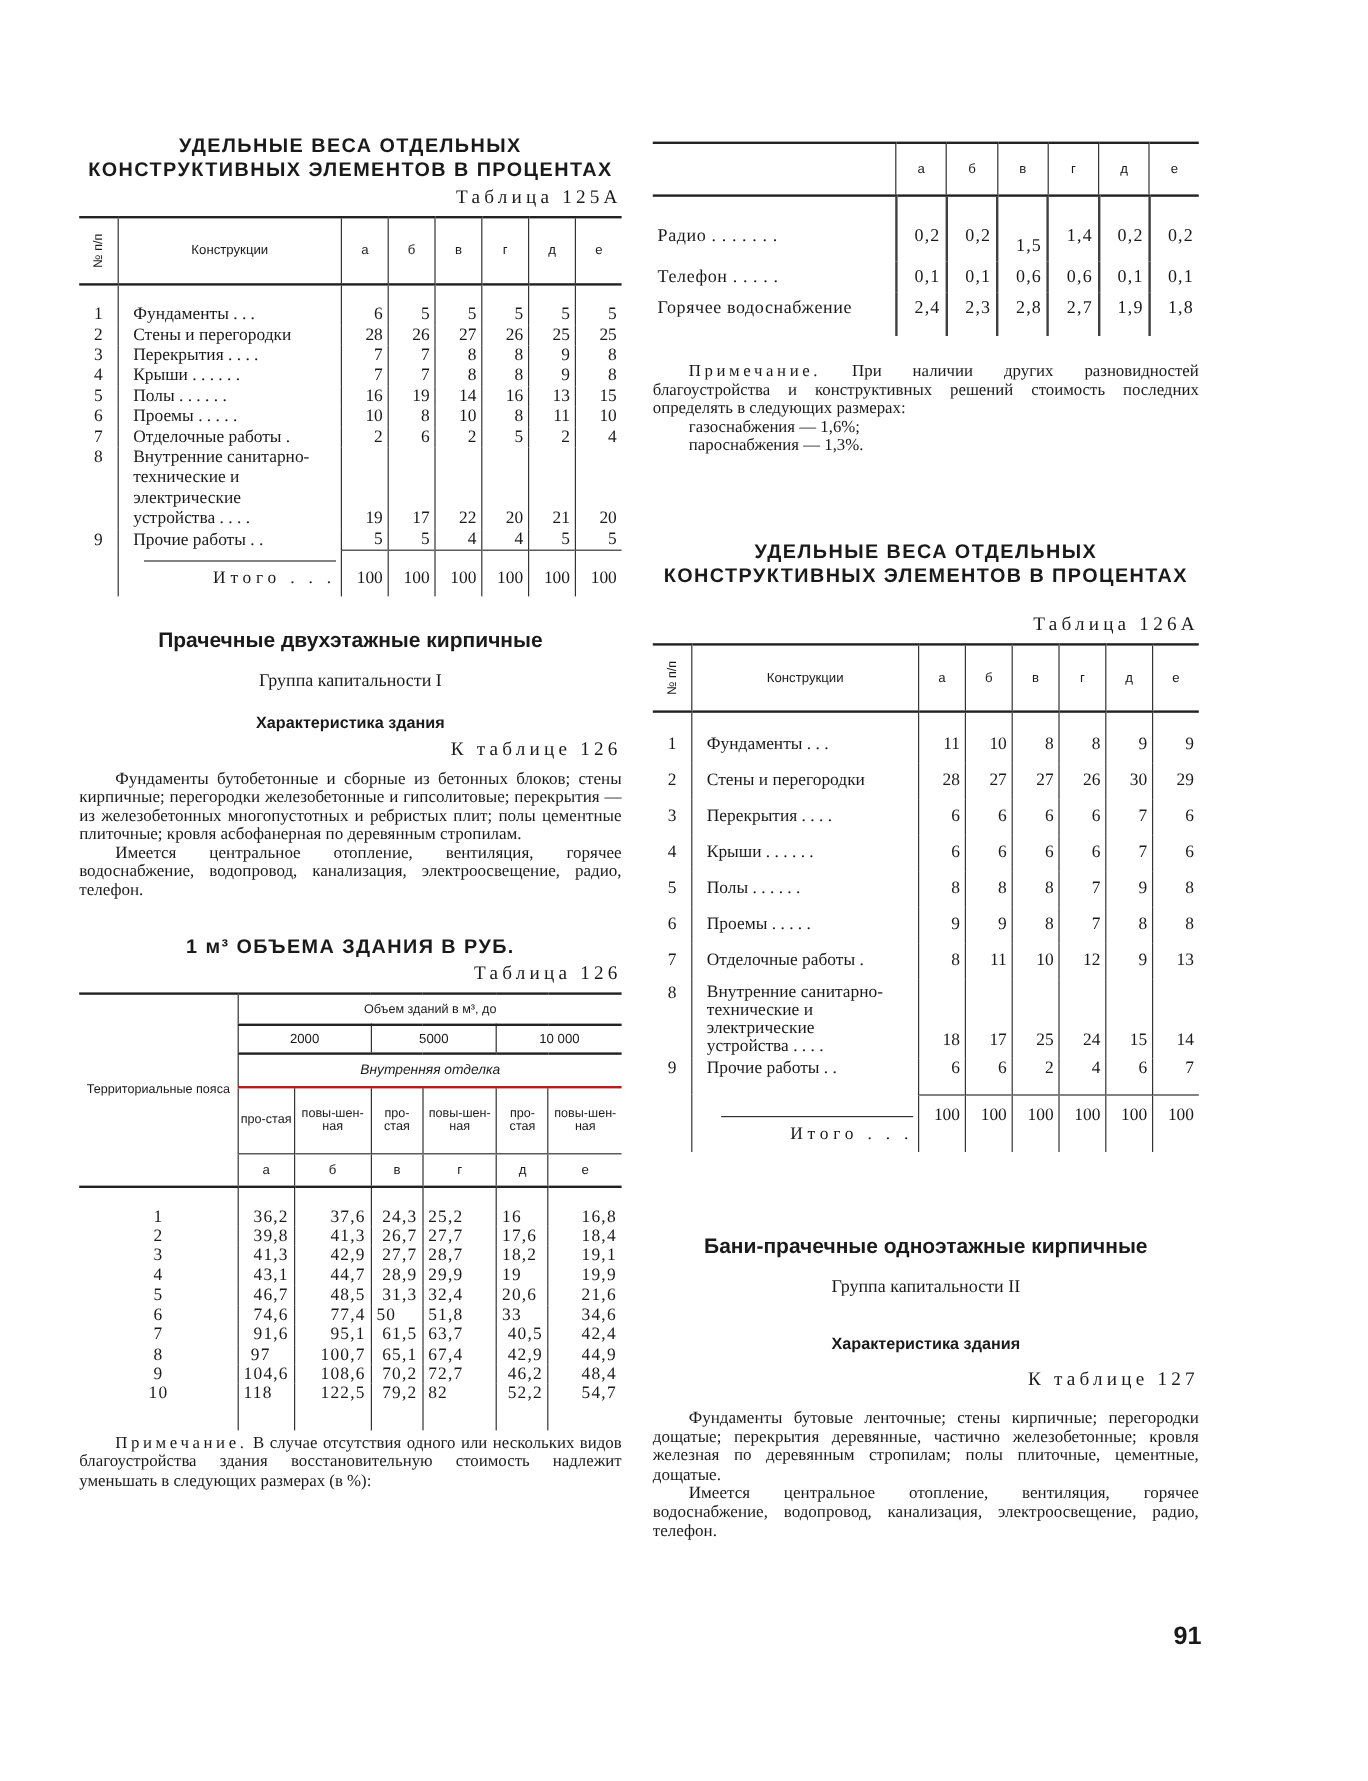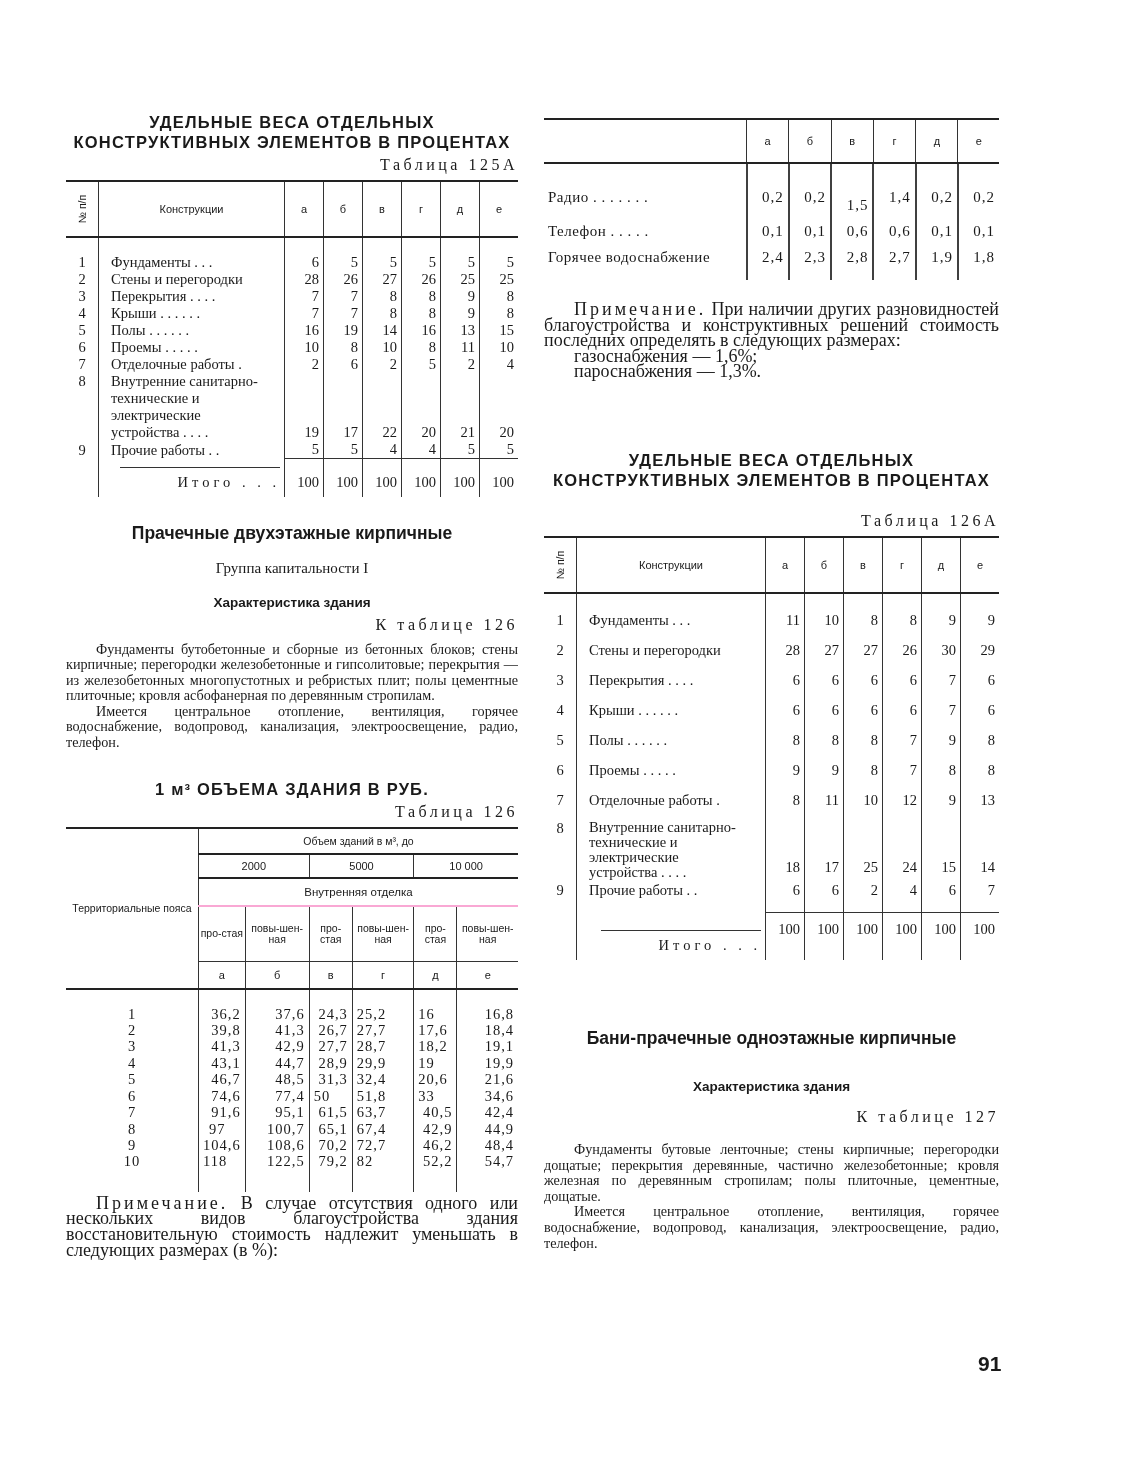--- a/index.html
+++ b/index.html
@@ -27,21 +27,21 @@
   }
   .subtitle { text-align: center; font-size: 15px; margin: 0; }
   .char-title {
     font-family: "Liberation Sans", "DejaVu Sans", sans-serif;
     font-weight: bold; font-size: 13.5px; text-align: center; margin: 0;
   }
   .para {
     font-size: 14.2px; line-height: 15.6px; text-align: justify; margin: 0;
     text-indent: 30px;
   }
-  .note { font-size: 18px; line-height: 15.6px; text-align: justify; margin: 0; text-indent: 30px; }
+  .note { font-size: 14px; line-height: 15.6px; text-align: justify; margin: 0; text-indent: 30px; }
   .spaced { letter-spacing: 3px; }
 
   table { border-collapse: collapse; width: 100%; }
   .wt { font-size: 14.5px; }
   .wt th {
     font-family: "Liberation Sans", "DejaVu Sans", sans-serif;
     font-weight: normal; font-size: 11px; height: 52px;
     border-top: 2px solid #222; border-bottom: 2px solid #222;
     border-left: 1px solid #333;
   }
@@ -72,21 +72,21 @@
   .ut tr:last-child td { padding-bottom: 10px; }
 
   .ct { font-size: 14.5px; }
   .ct th {
     font-family: "Liberation Sans", "DejaVu Sans", sans-serif;
     font-weight: normal; font-size: 10.5px; border-left: 1px solid #333; padding: 2px 1px;
   }
   .ct th.nb { border-left: none; }
   .ct tr.h1 th { border-top: 2px solid #222; border-bottom: 2px solid #222; height: 20px; }
   .ct tr.h2 th { border-bottom: 2px solid #222; height: 18px; font-size: 11px; }
-  .ct tr.h3 th { border-bottom: 2px solid #f9a8d4; height: 22px; font-size: 11.5px; }
+  .ct tr.h3 th { border-bottom: 2px solid #b91c1c; height: 22px; font-size: 11.5px; font-style: italic; }
   .ct tr.h4 th { line-height: 11px; height: 50px; vertical-align: middle; }
   .ct tr.h5 th { border-top: 1px solid #333; border-bottom: 2px solid #222; height: 22px; font-size: 11px; }
   .ct td { border-left: 1px solid #333; padding: 0 4px; line-height: 16.4px; letter-spacing: 1px; }
   .ct td.zone { border-left: none; text-align: center; width: 124px; }
   .ct td.r { text-align: right; }
   .ct td.l { text-align: left; }
   .ct tbody tr:first-child td { padding-top: 16px; }
   .ct tbody tr:last-child td { padding-bottom: 22px; }
 
   .page-number {
@@ -529,20 +529,21 @@
             <td style="border-top:1px solid #333;padding-bottom:22px">100</td>
             <td style="border-top:1px solid #333;padding-bottom:22px">100</td>
             <td style="border-top:1px solid #333;padding-bottom:22px">100</td>
           </tr>
       </tbody>
     </table>
   </div>
 
   <div style="margin-top:68px">
     <p class="section-title">Бани-прачечные одноэтажные кирпичные</p>
+    <p class="subtitle" style="margin-top:16px">Группа капитальности II</p>
     <p class="char-title" style="margin-top:30px">Характеристика здания</p>
     <div class="table-label" style="margin:14px 0 16px 0">К таблице 127</div>
     <p class="para">Фундаменты бутовые ленточные; стены кирпичные; перегородки дощатые; перекрытия деревянные, частично железобетонные; кровля железная по деревянным стропилам; полы плиточные, цементные, дощатые.</p>
     <p class="para">Имеется центральное отопление, вентиляция, горячее водоснабжение, водопровод, канализация, электроосвещение, радио, телефон.</p>
   </div>
 </div>
 
 <div class="page-number">91</div>
 
 </body></html>

